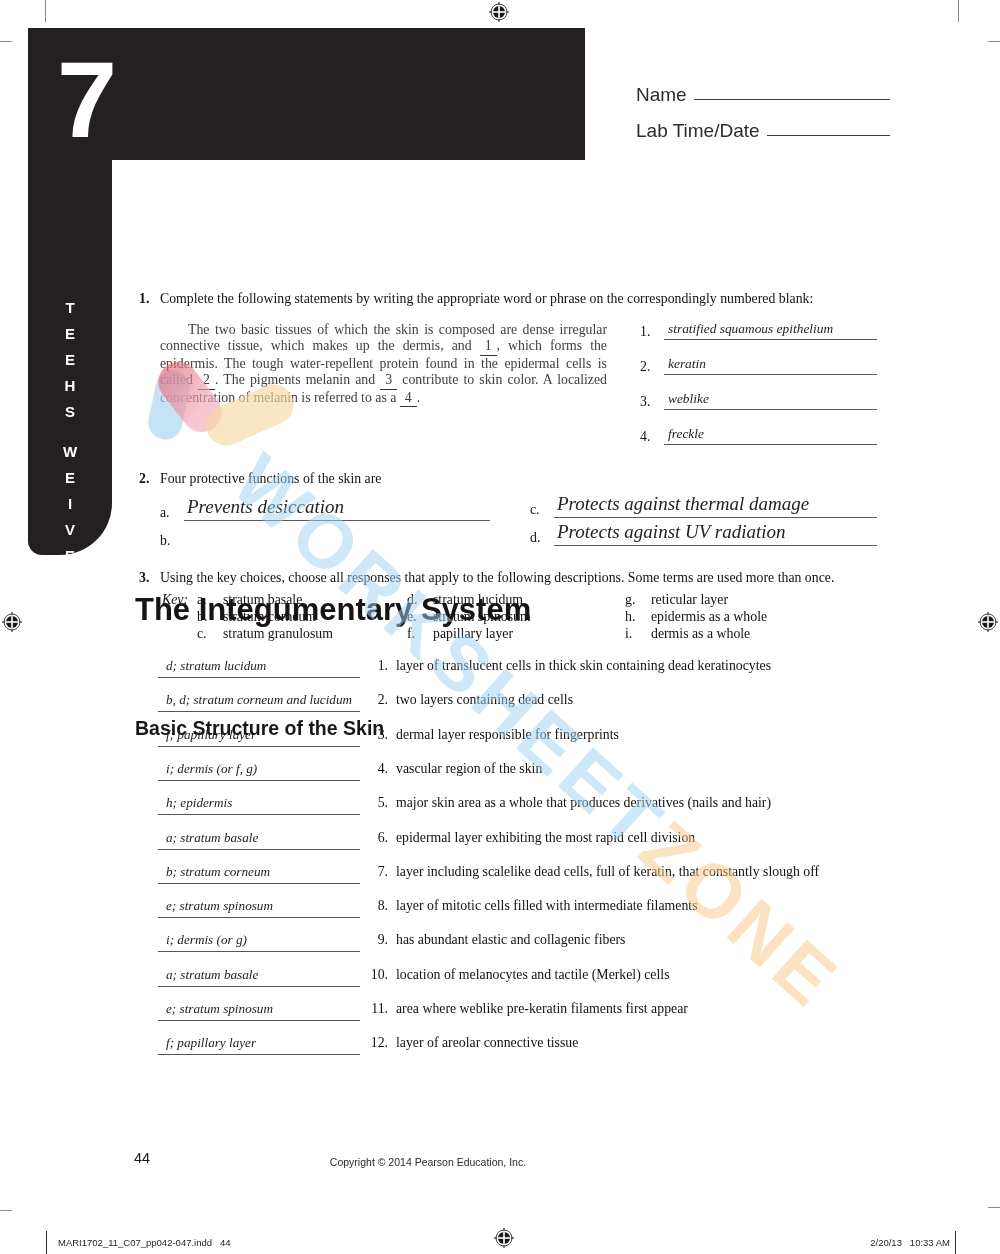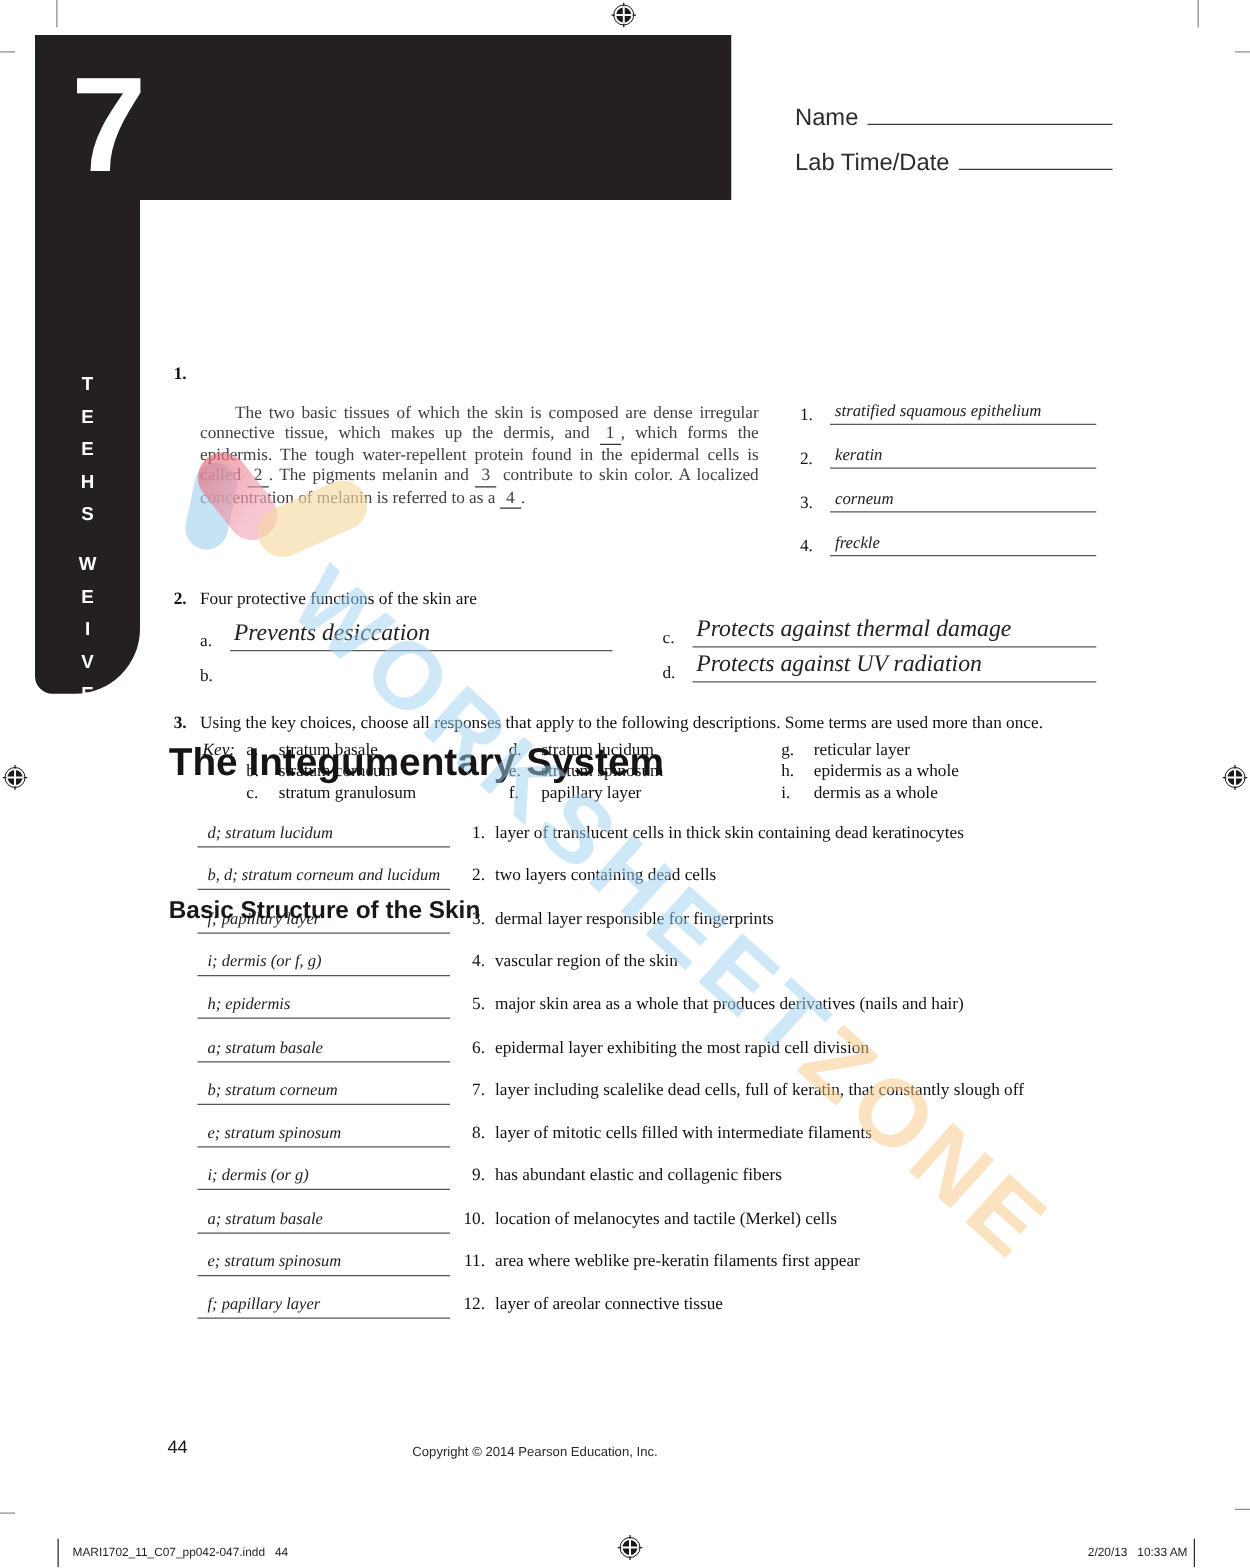--- a/index.html
+++ b/index.html
@@ -181,37 +181,38 @@
   </div>
   <div class="field-row" style="left:636px;top:120px;width:254px;">
     <span>Lab Time/Date</span>
     <span class="fline"></span>
   </div>
 
   <div class="sec-head content">Basic Structure of the Skin</div>
 
   <div class="q-row" style="left:139px;top:291px;width:800px;">
     <span class="q-num">1.</span>
+    <span>Complete the following statements by writing the appropriate word or phrase on the correspondingly numbered blank:</span>
   </div>
   <div class="para">The two basic tissues of which the skin is composed are dense irregular connective tissue, which makes up the dermis, and <span class="blank-num">1</span>, which forms the epidermis. The tough water-repellent protein found in the epidermal cells is called <span class="blank-num">2</span>. The pigments melanin and <span class="blank-num">3</span> contribute to skin color. A localized concentration of melanin is referred to as a <span class="blank-num">4</span>.</div>
   <div class="a-list">
 
       <div class="a-row" style="--i: 0;">
         <span class="a-num">1.</span>
         <span class="a-line">stratified squamous epithelium</span>
       </div>
 
       <div class="a-row" style="--i: 1;">
         <span class="a-num">2.</span>
         <span class="a-line">keratin</span>
       </div>
 
       <div class="a-row" style="--i: 2;">
         <span class="a-num">3.</span>
-        <span class="a-line">corneum</span>
+        <span class="a-line">weblike</span>
       </div>
 
       <div class="a-row" style="--i: 3;">
         <span class="a-num">4.</span>
         <span class="a-line">freckle</span>
       </div>
 
   </div>
 
   <div class="q-row" style="left:139px;top:471px;width:800px;">

